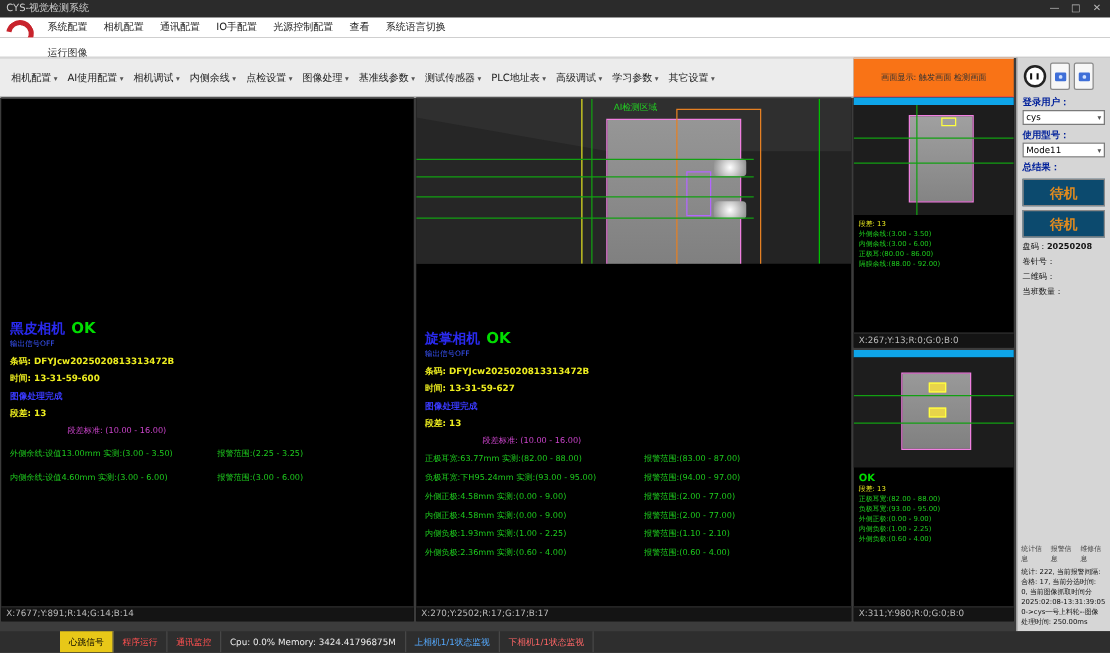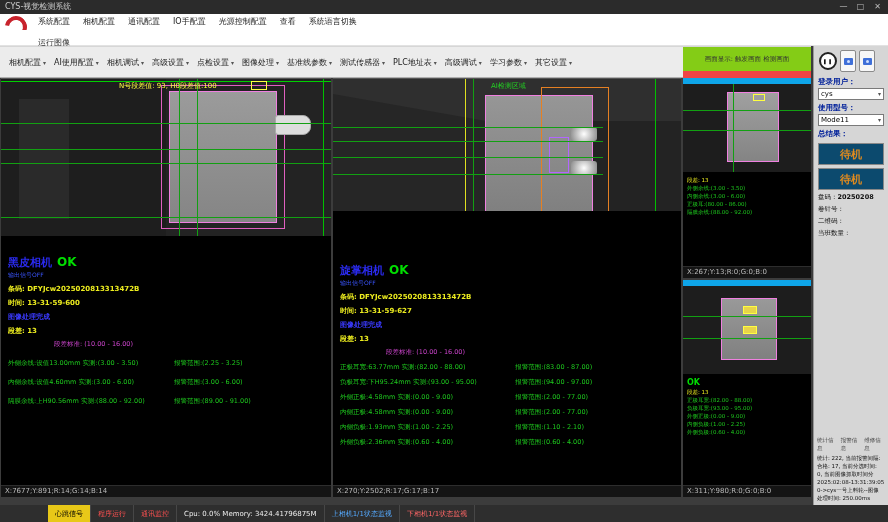--- a/index.html
+++ b/index.html
@@ -16,21 +16,21 @@
   
   .menubar { position:absolute; left:0; top:14px; width:888px; height:16px; background:#ffffff; }
   .menu-items { display:flex; gap:13px; padding-left:38px; font-size:8px; color:#222222; line-height:16px; }
   .logo { position:absolute; left:5px; top:16px; width:22px; height:22px; border:4px solid #c8232c; border-left-color:transparent; border-radius:50%; transform:rotate(-35deg); }
   .tabrow { position:absolute; left:0; top:30px; width:888px; height:16px; background:#ffffff; border-bottom:1px solid #e2e2e2; }
   .tabrow .tab { padding-left:38px; font-size:8px; color:#333333; line-height:16px; display:inline-block; }
   
   .toolbar { position:absolute; left:0; top:46px; width:683px; height:32px; background:#ececec; border-top:1px solid #d6d6d6; border-bottom:1px solid #b0b0b0; display:flex; align-items:center; padding-left:5px; }
   .tool-item { font-size:8px; color:#222222; padding:3px 4px; display:flex; align-items:center; gap:2px; white-space:nowrap; }
   .caret::before { content:"▾"; font-size:6px; color:#555555; }
-  .preview-header { position:absolute; left:683px; top:46px; width:128px; height:32px; background:#84cc16; border-top:1px solid #d6d6d6; border-bottom:7px solid #ef4444; font-size:6.5px; color:#333333; display:flex; align-items:center; justify-content:center; text-align:center; }
+  .preview-header { position:absolute; left:683px; top:46px; width:128px; height:32px; background:#f97316; border-top:1px solid #d6d6d6; border-bottom:1px solid #ef4444; font-size:6.5px; color:#333333; display:flex; align-items:center; justify-content:center; text-align:center; }
   
   .cam-panel { position:absolute; top:78px; height:419px; background:#000000; border-top:1px solid #555555; }
   #cam-left  { left:1px;   width:330px; }
   #cam-right { left:333px; width:348px; }
   .cam-image { position:relative; width:100%; background:#232323; overflow:hidden; }
   #cam-left  .cam-image { height:157px; }
   #cam-right .cam-image { height:132px; }
   .ovl { position:absolute; }
   .hl { position:absolute; left:0; width:100%; height:1px; background:#12a012; }
   .vl { position:absolute; top:0; height:100%; width:1px; background:#12a012; }
@@ -118,21 +118,21 @@
     </div>
   <div class="tool-item">
       <span>AI使用配置</span>
       <span class="caret"></span>
     </div>
   <div class="tool-item">
       <span>相机调试</span>
       <span class="caret"></span>
     </div>
   <div class="tool-item">
-      <span>高级设置</span>
+      <span>内侧余线</span>
       <span class="caret"></span>
     </div>
   <div class="tool-item">
       <span>点检设置</span>
       <span class="caret"></span>
     </div>
   <div class="tool-item">
       <span>图像处理</span>
       <span class="caret"></span>
     </div>
@@ -157,56 +157,35 @@
       <span class="caret"></span>
     </div>
   <div class="tool-item">
       <span>其它设置</span>
       <span class="caret"></span>
     </div>
 </div>
 <div class="preview-header">画面显示: 触发画面 检测画面</div>
 
 <div class="cam-panel" id="cam-left">
-  <div class="cam-image">
-    <div class="ovl" style="left:0;top:0;width:165px;height:100%;background:#1e1e1e;"></div>
-    <div class="ovl" style="left:18px;top:20px;width:50px;height:120px;background:#2a2a2a;"></div>
-    <div class="ovl" style="left:160px;top:6px;width:124px;height:144px;border:1px solid #e060c0;"></div>
-    <div class="ovl" style="left:168px;top:12px;width:108px;height:132px;background:linear-gradient(180deg,#9b9b9b,#858585);border:1px solid #f080e0;"></div>
-    <div class="ovl" style="left:274px;top:36px;width:36px;height:20px;background:#dddddd;border:1px solid #aaaaaa;border-radius:3px 8px 8px 3px;"></div>
-    <div class="hl" style="top:2px;background:#00d000;"></div>
-    <div class="hl" style="top:44px;"></div>
-    <div class="hl" style="top:70px;"></div>
-    <div class="hl" style="top:84px;"></div>
-    <div class="hl" style="top:138px;"></div>
-    <div class="vl" style="left:178px;"></div>
-    <div class="vl" style="left:196px;"></div>
-    <div class="vl" style="left:322px;background:#00c000;"></div>
-    <div class="ovl" style="left:250px;top:2px;width:16px;height:9px;border:1px solid #ffff40;"></div>
-    <div class="ovl-text-y" style="left:118px;top:2px;">N号段差值: 93, H0段差值:100</div>
-  </div>
   <div class="cam-text">
     <span class="cam-title">黑皮相机</span><span class="cam-ok">OK</span>
     <div class="cam-sub">输出信号OFF</div>
     <div class="line-y">条码: DFYJcw2025020813313472B</div>
     <div class="line-y">时间: 13-31-59-600</div>
     <div class="line-b">图像处理完成</div>
     <div class="line-y">段差: 13</div>
     <div class="line-p">段差标准: (10.00 - 16.00)</div>
     <div class="meas-row">
         <span class="meas-m">外侧余线:设值13.00mm 实测:(3.00 - 3.50)</span>
         <span class="meas-a">报警范围:(2.25 - 3.25)</span>
       </div>
     <div class="meas-row">
         <span class="meas-m">内侧余线:设值4.60mm 实测:(3.00 - 6.00)</span>
         <span class="meas-a">报警范围:(3.00 - 6.00)</span>
-      </div>
-    <div class="meas-row">
-        <span class="meas-m">隔膜余线:上H90.56mm 实测:(88.00 - 92.00)</span>
-        <span class="meas-a">报警范围:(89.00 - 91.00)</span>
       </div>
   </div>
   <div class="coord-bar">X:7677;Y:891;R:14;G:14;B:14</div>
 </div>
 
 <div class="cam-panel" id="cam-right">
   <div class="cam-image">
     <div class="ovl" style="left:0;top:0;width:100%;height:42px;background:#2f2f2f;"></div>
     <div class="ovl" style="left:-20px;top:30px;width:200px;height:120px;background:#262626;transform:rotate(10deg);"></div>
     <div class="ovl" style="left:152px;top:16px;width:108px;height:122px;background:linear-gradient(180deg,#969696,#7f7f7f);border:1px solid #f080e0;"></div>

